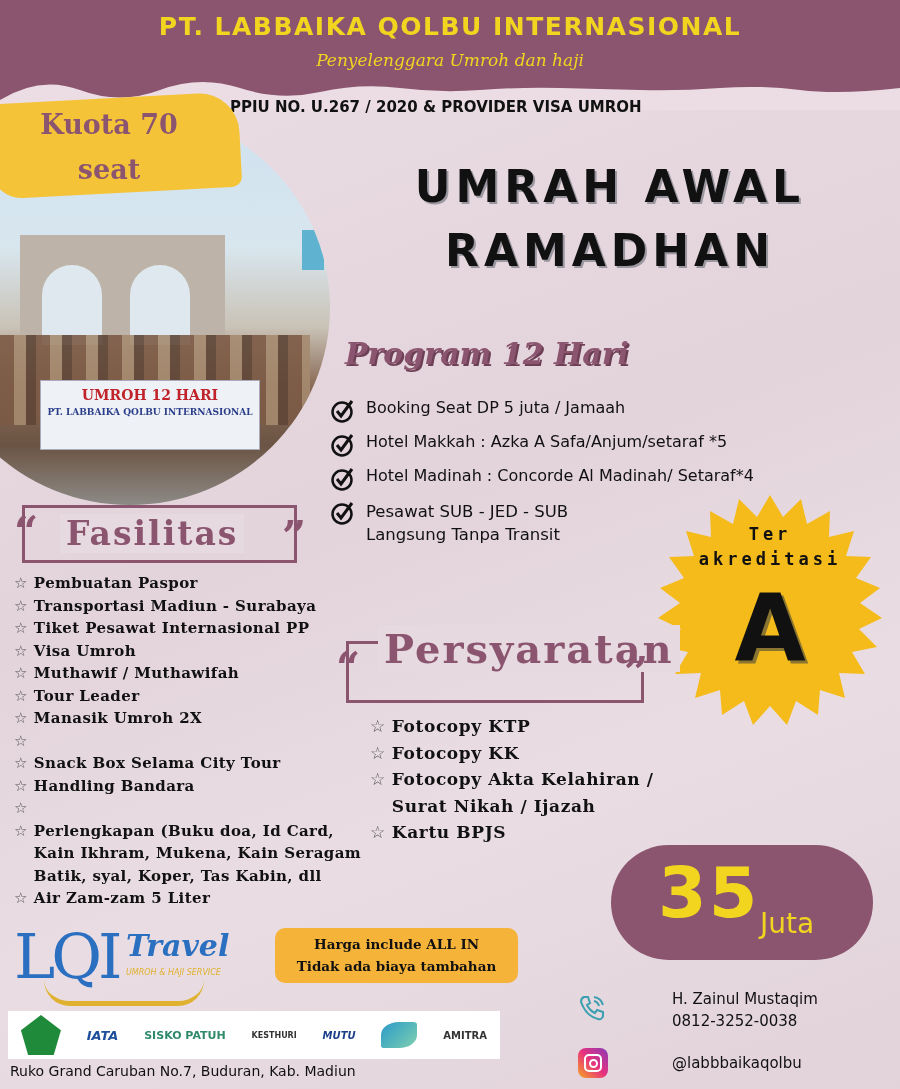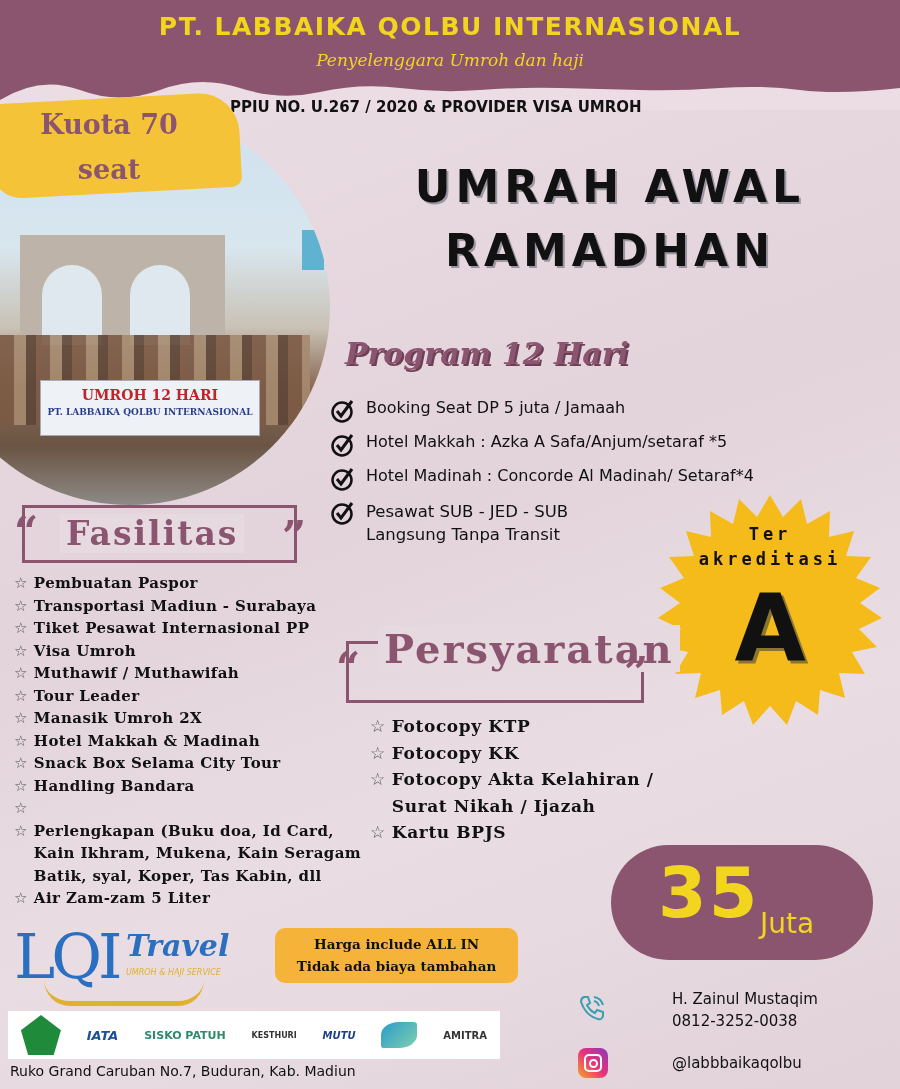--- a/index.html
+++ b/index.html
@@ -7,21 +7,21 @@
   .poster { position: relative; width: 900px; height: 1089px; background: linear-gradient(160deg, #ecdfe5 0%, #e3d3db 45%, #e9dde3 70%, #e2d2da 100%); overflow: hidden; }
   .header { position: absolute; left: 0; top: 0; width: 900px; height: 100px; background: #8b5570; }
   .wave { position: absolute; left: 0; top: 70px; width: 900px; height: 40px; }
   .company { position: absolute; top: 12px; left: 0; width: 900px; text-align: center; color: #f2d51f; font-family: "DejaVu Sans", sans-serif; font-weight: bold; font-size: 25px; letter-spacing: 1.5px; }
   .tagline { position: absolute; top: 50px; left: 0; width: 900px; text-align: center; color: #f2d51f; font-family: "DejaVu Serif", serif; font-style: italic; font-size: 17px; }
   .ppiu { position: absolute; top: 98px; left: 230px; font-family: "DejaVu Sans", sans-serif; font-weight: bold; font-size: 15px; color: #111; }
   .photo { position: absolute; left: -70px; top: 110px; width: 400px; height: 395px; border-radius: 50%; overflow: hidden; background: linear-gradient(180deg, #cfe2f0 0%, #d8e6ee 35%, #c9c2b6 55%, #8a6a55 70%, #6b5444 85%, #8d8a86 100%); }
   .gate { position: absolute; left: 90px; top: 125px; width: 205px; height: 110px; background: #bdb3a8; }
   .arch { position: absolute; bottom: 0; width: 60px; height: 80px; background: #dfe8ee; border-radius: 30px 30px 0 0; }
   .crowd { position: absolute; left: 70px; top: 225px; width: 310px; height: 90px; background: repeating-linear-gradient(90deg, #7c5a45 0 14px, #a58a6f 14px 26px, #5e4536 26px 36px); opacity: .9; }
-  .banner { position: absolute; left: 110px; top: 270px; width: 220px; height: 56px; background: #eef1f5; border: 1px solid #aab; text-align: center; }
+  .banner { position: absolute; left: 110px; top: 270px; width: 220px; height: 70px; background: #eef1f5; border: 1px solid #aab; text-align: center; }
   .banner .b1 { color: #c0242a; font-family: "DejaVu Serif", serif; font-weight: bold; font-size: 14px; margin-top: 6px; }
   .banner .b2 { color: #2a3d8a; font-family: "DejaVu Serif", serif; font-weight: bold; font-size: 9px; margin-top: 4px; }
   .flag { position: absolute; left: 372px; top: 120px; width: 22px; height: 40px; background: #5fb2d0; }
   .kuota { position: absolute; left: -10px; top: 98px; width: 250px; height: 95px; background: #f5c338; transform: rotate(-3deg); border-radius: 8px 40px 10px 30px; }
   .kuota-text { position: absolute; left: 0; top: 102px; width: 185px; text-align: center; font-family: "DejaVu Serif", serif; font-weight: bold; font-size: 27px; color: #8b5570; line-height: 45px; padding-left: 33px; }
   .title { position: absolute; left: 360px; top: 155px; width: 500px; text-align: center; font-family: "DejaVu Sans", sans-serif; font-weight: bold; font-size: 44px; letter-spacing: 5px; color: #111; line-height: 64px; text-shadow: 2px 2px 0 #9b97a0; }
   .program { position: absolute; left: 345px; top: 336px; font-family: "DejaVu Serif", serif; font-style: italic; font-weight: bold; font-size: 30px; color: #8b5570; text-shadow: 2px 2px 0 #6d3f55; }
   .prog-list { position: absolute; left: 330px; top: 398px; width: 570px; }
   .prog-item { display: flex; align-items: flex-start; font-family: "DejaVu Sans", sans-serif; font-size: 16px; color: #111; height: 34px; }
   .check { width: 26px; height: 26px; margin-right: 10px; flex: none; }
@@ -168,21 +168,20 @@
     <div class="li">
         <span class="star">☆</span>
         <span>Tour Leader</span>
       </div>
     <div class="li">
         <span class="star">☆</span>
         <span>Manasik Umroh 2X</span>
       </div>
     <div class="li">
         <span class="star">☆</span>
-        <span>Hotel Makkah &amp; Madinah</span>
       </div>
     <div class="li">
         <span class="star">☆</span>
         <span>Snack Box Selama City Tour</span>
       </div>
     <div class="li">
         <span class="star">☆</span>
         <span>Handling Bandara</span>
       </div>
     <div class="li">

